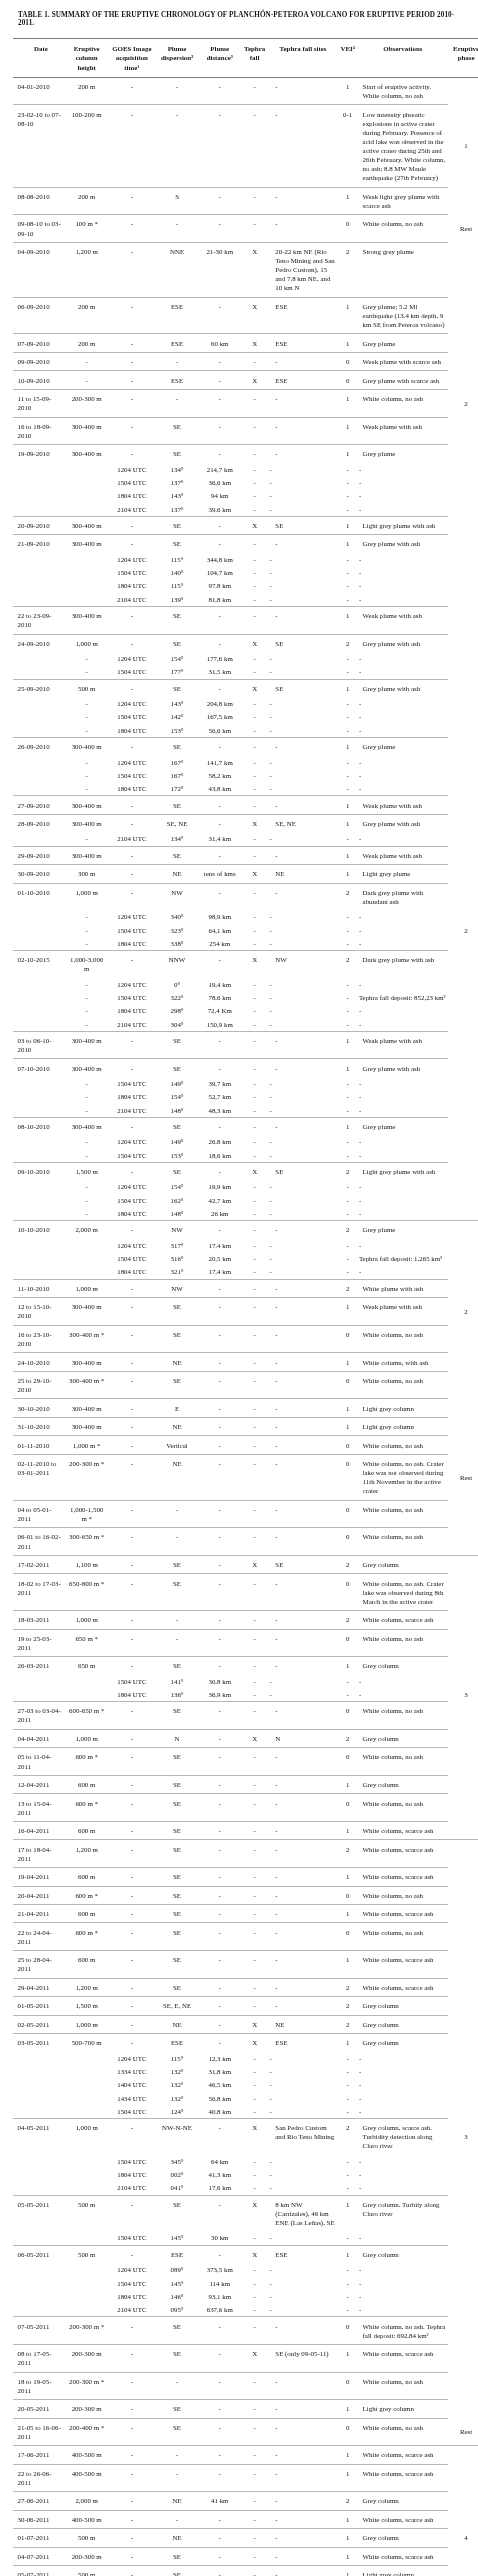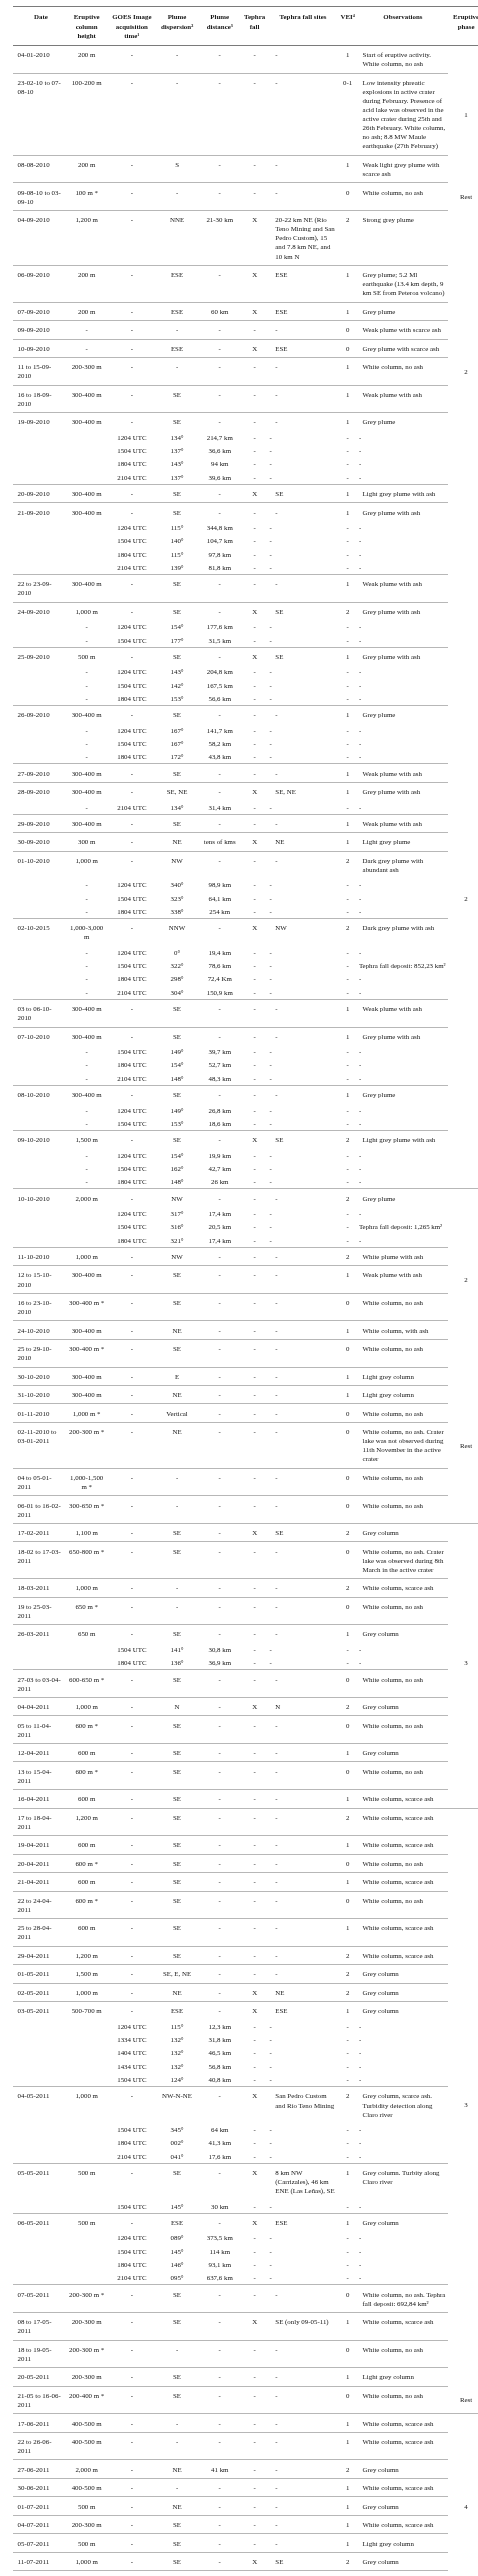--- a/index.html
+++ b/index.html
@@ -24,20 +24,21 @@
   .c8{width:89px;}
   td.c8{text-align:left;padding-left:5.3px;}
   .c9{width:33px;}
   td.c9{vertical-align:middle;}
   .bt{border-top:0.5px solid #b7b7b7;}
 </style>
 </head>
 <body>
 
 <div class="page">
+  <div class="title">TABLE 1. SUMMARY OF THE ERUPTIVE CHRONOLOGY OF PLANCHÓN-PETEROA VOLCANO FOR ERUPTIVE PERIOD 2010-2011.</div>
   <table id="chronology">
     <thead>
         <tr>
           <th class="c0">Date</th>
           <th class="c1">Eruptive column height</th>
           <th class="c2">GOES Image acquisi­tion time¹</th>
           <th class="c3">Plume dispersion²</th>
           <th class="c4">Plume distance³</th>
           <th class="c5">Tephra fall</th>
           <th class="c6">Tephra fall sites</th>

